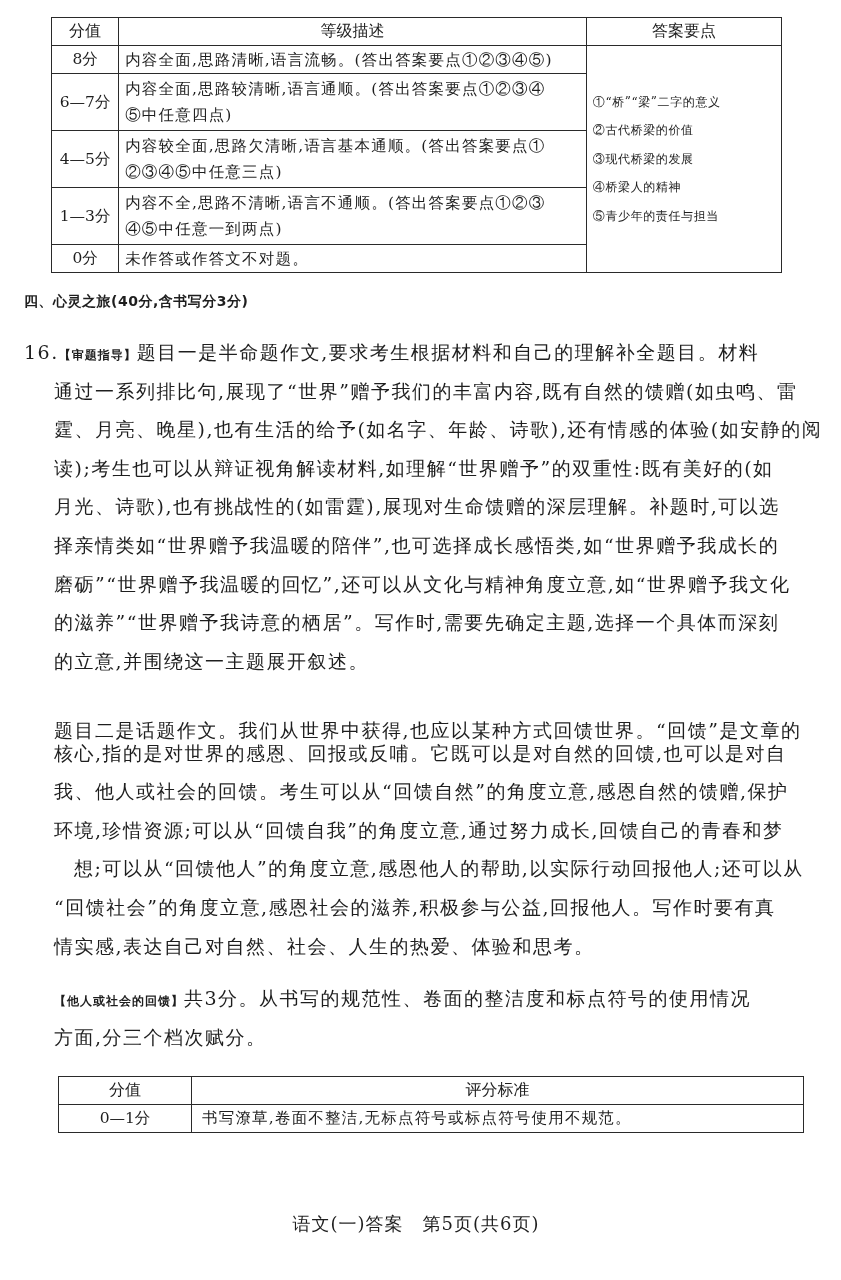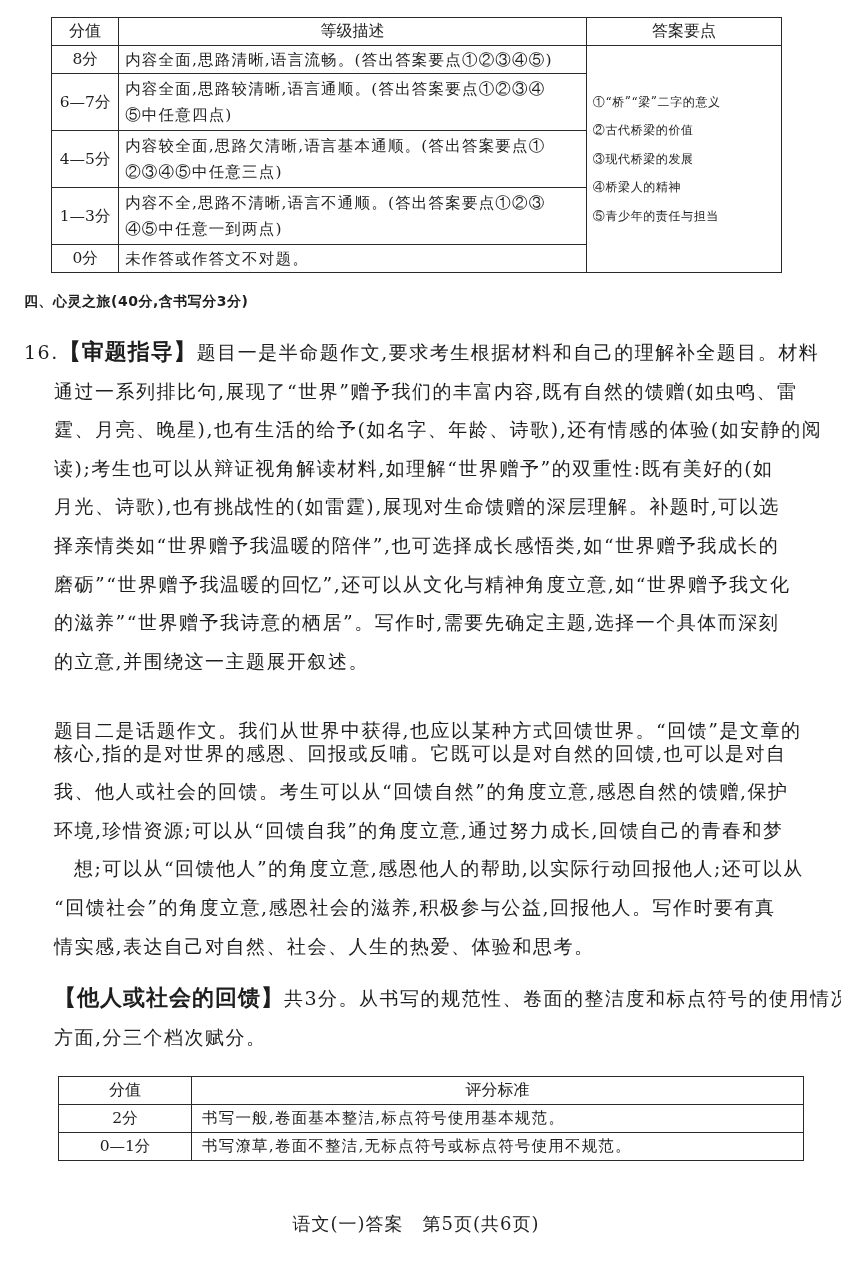--- a/index.html
+++ b/index.html
@@ -16,21 +16,21 @@
   #t1 th { font-family: "DejaVu Sans", "Liberation Sans", sans-serif; font-weight: normal; font-size: 16px; height: 27px; }
   #t1 .score { width: 67px; text-align: center; }
   #t1 .desc { width: 467px; padding-left: 6px; line-height: 26px; letter-spacing: 1.2px; }
   #t1 .points { width: 190px; padding-left: 6px; line-height: 28.5px; font-size: 12px; letter-spacing: 0.6px; }
   #t1 tr.r1 td { height: 27px; }
   #t1 tr.r2 td, #t1 tr.r3 td, #t1 tr.r4 td { height: 56px; }
   #t1 tr.r5 td { height: 27px; }
 
   .h2 { font-family: "DejaVu Sans", "Liberation Sans", sans-serif; font-weight: bold; font-size: 14px; left: 24px; top: 293px; letter-spacing: 0.5px; }
   .para { font-size: 19px; line-height: 38.6px; letter-spacing: 1.5px; }
-  .label-bold { font-family: "DejaVu Sans", "Liberation Sans", sans-serif; font-weight: bold; font-size: 22px; letter-spacing: 1px; }
+  .label-bold { font-family: "DejaVu Sans", "Liberation Sans", sans-serif; font-weight: bold; font-size: 12px; letter-spacing: 1px; }
   .line { position: absolute; white-space: nowrap; }
 
   
   #t2 { position: absolute; left: 58px; top: 1076px; width: 746px; font-size: 15.5px; }
   #t2 td, #t2 th { border: 1.5px solid #2a2a2a; height: 27px; padding: 0; }
   #t2 th { font-family: "DejaVu Sans", "Liberation Sans", sans-serif; font-weight: normal; font-size: 16px; }
   #t2 .score { width: 132px; text-align: center; }
   #t2 .crit { padding-left: 10px; letter-spacing: 1.2px; }
 
   .footer { left: 0; width: 832px; top: 1212px; text-align: center; font-size: 18px; letter-spacing: 1px; }
@@ -113,23 +113,19 @@
   <div class="line" style="left:30px; top:684.6px;">方面,分三个档次赋分。</div>
 </div>
 
 <table id="t2">
   <tbody>
       <tr>
     <th class="score">分值</th>
     <th>评分标准</th>
   </tr>
   <tr>
-    <td class="score">2分</td>
-    <td class="crit">书写一般,卷面基本整洁,标点符号使用基本规范。</td>
-  </tr>
-  <tr>
     <td class="score">0—1分</td>
     <td class="crit">书写潦草,卷面不整洁,无标点符号或标点符号使用不规范。</td>
   </tr>
 </tbody>
   </table>
 
 <div class="abs footer">语文(一)答案　第5页(共6页)</div>
 
 </body></html>

